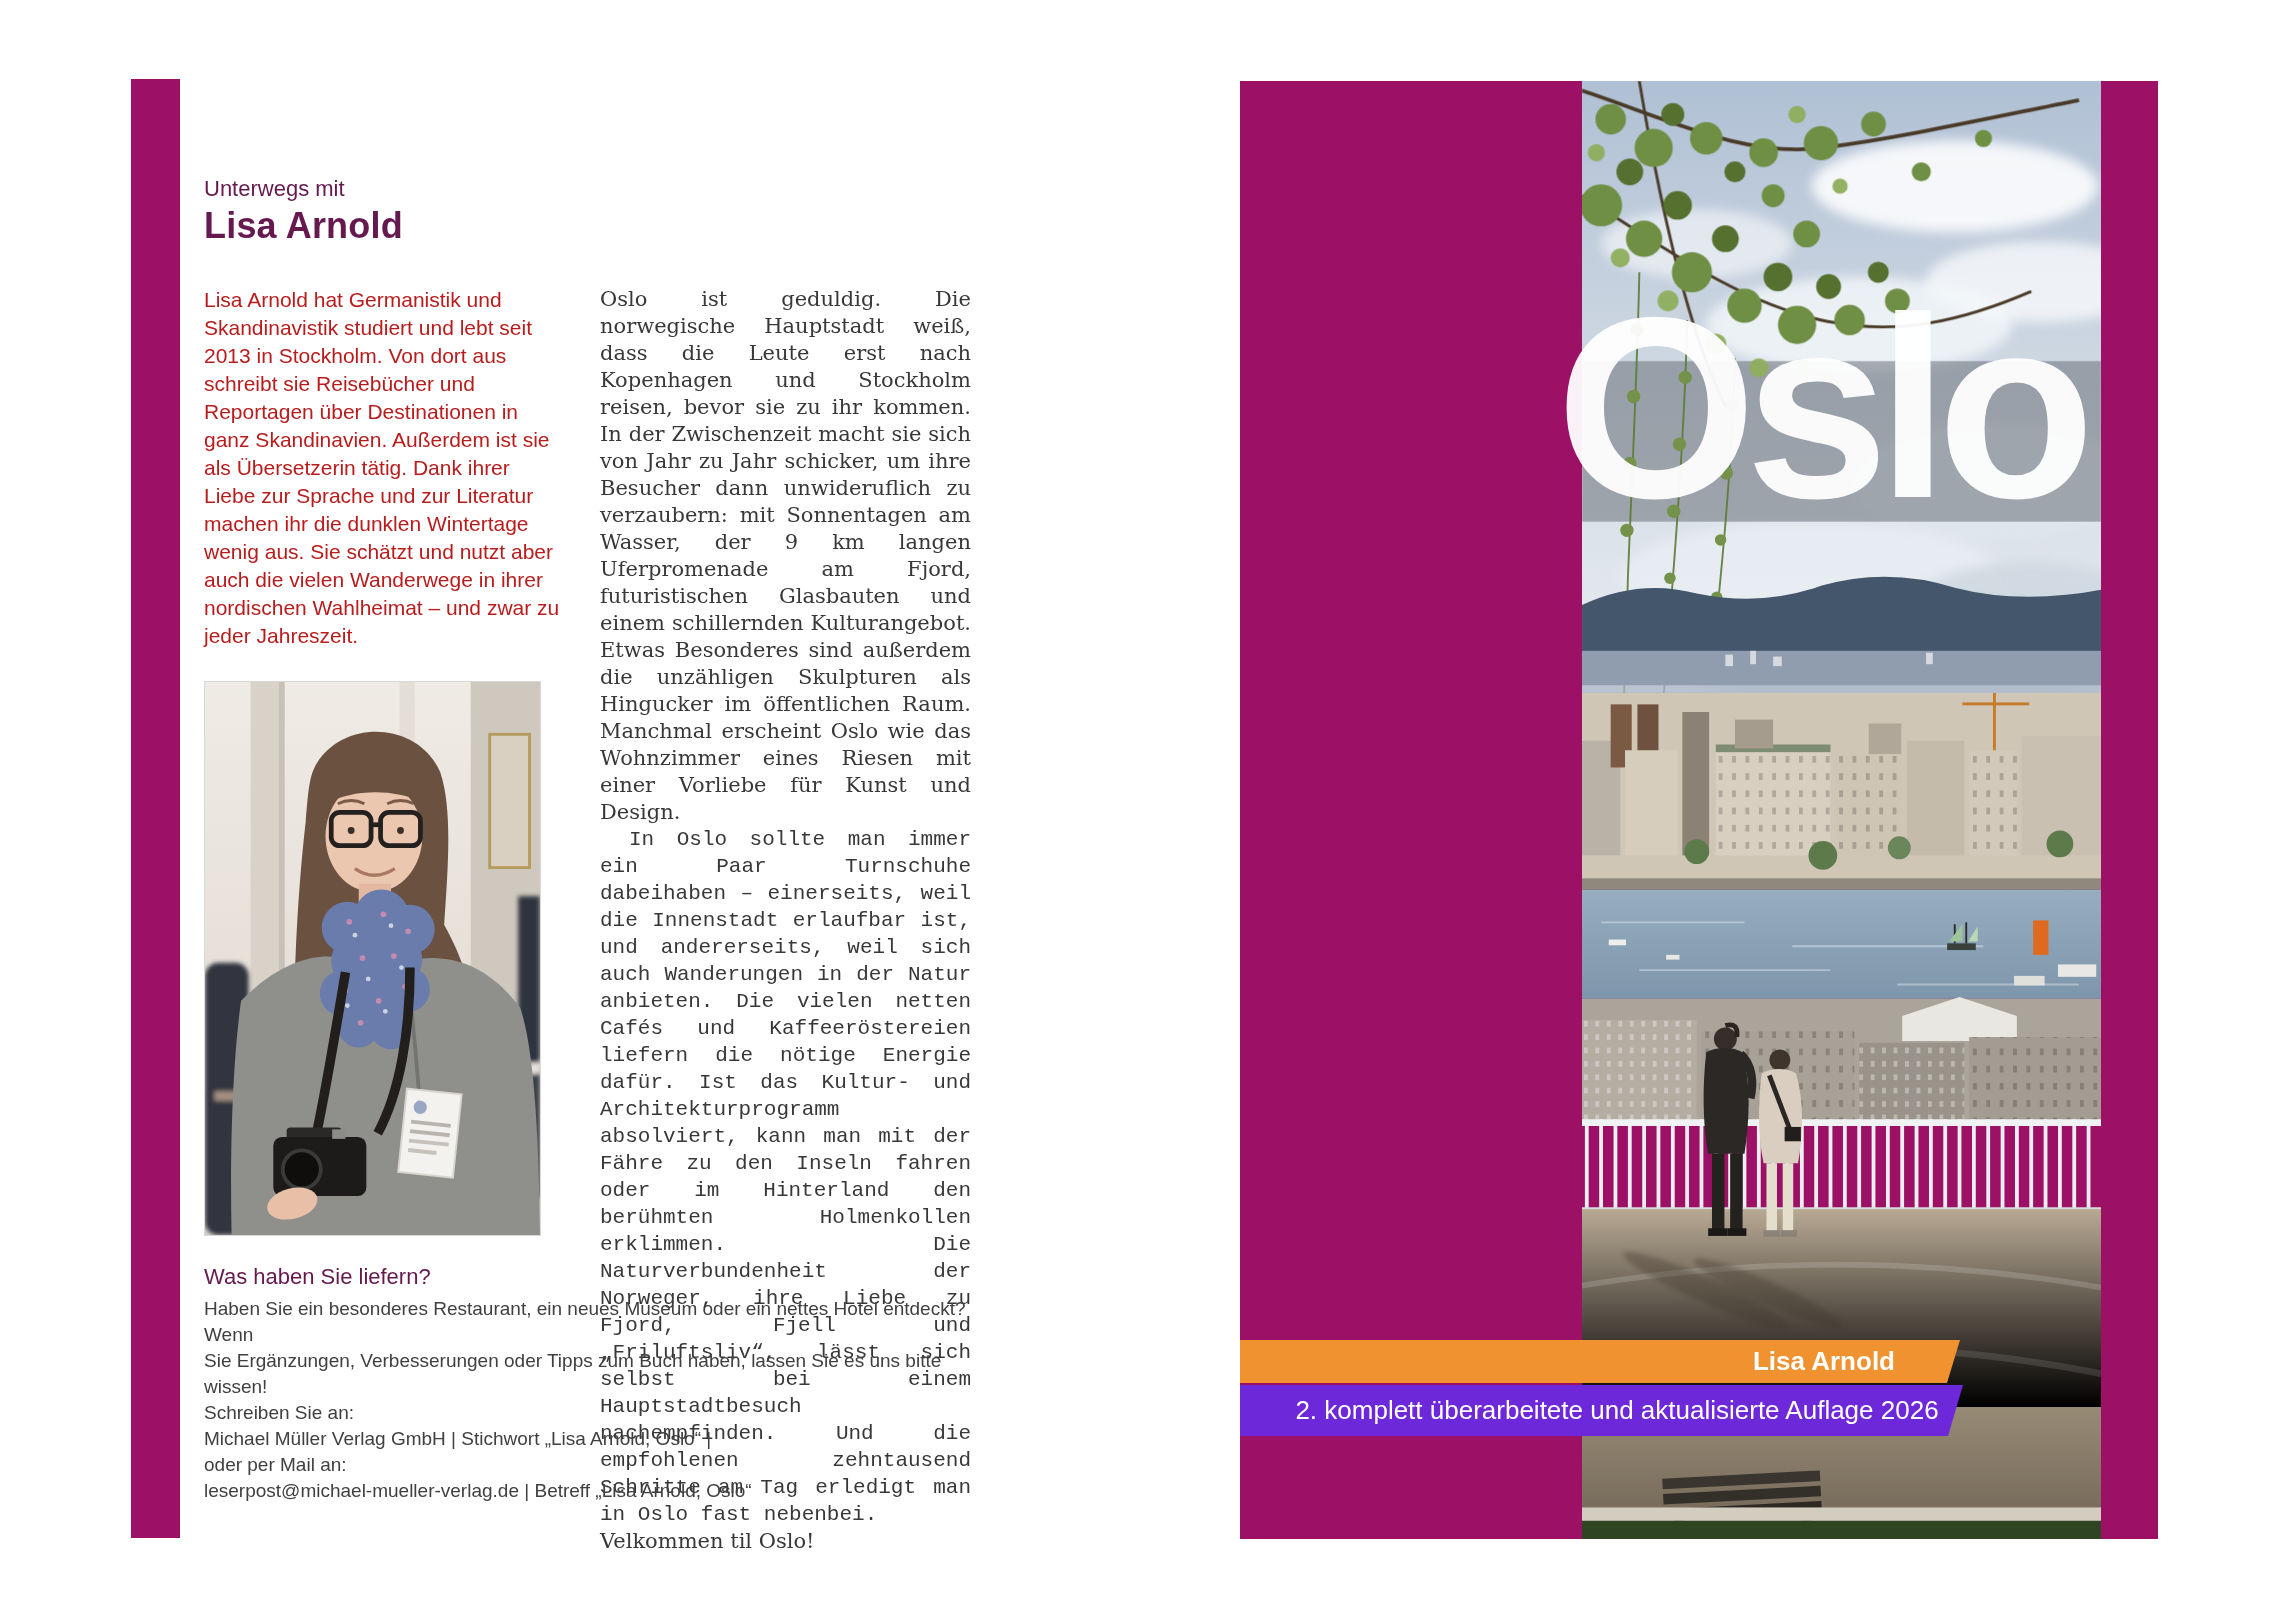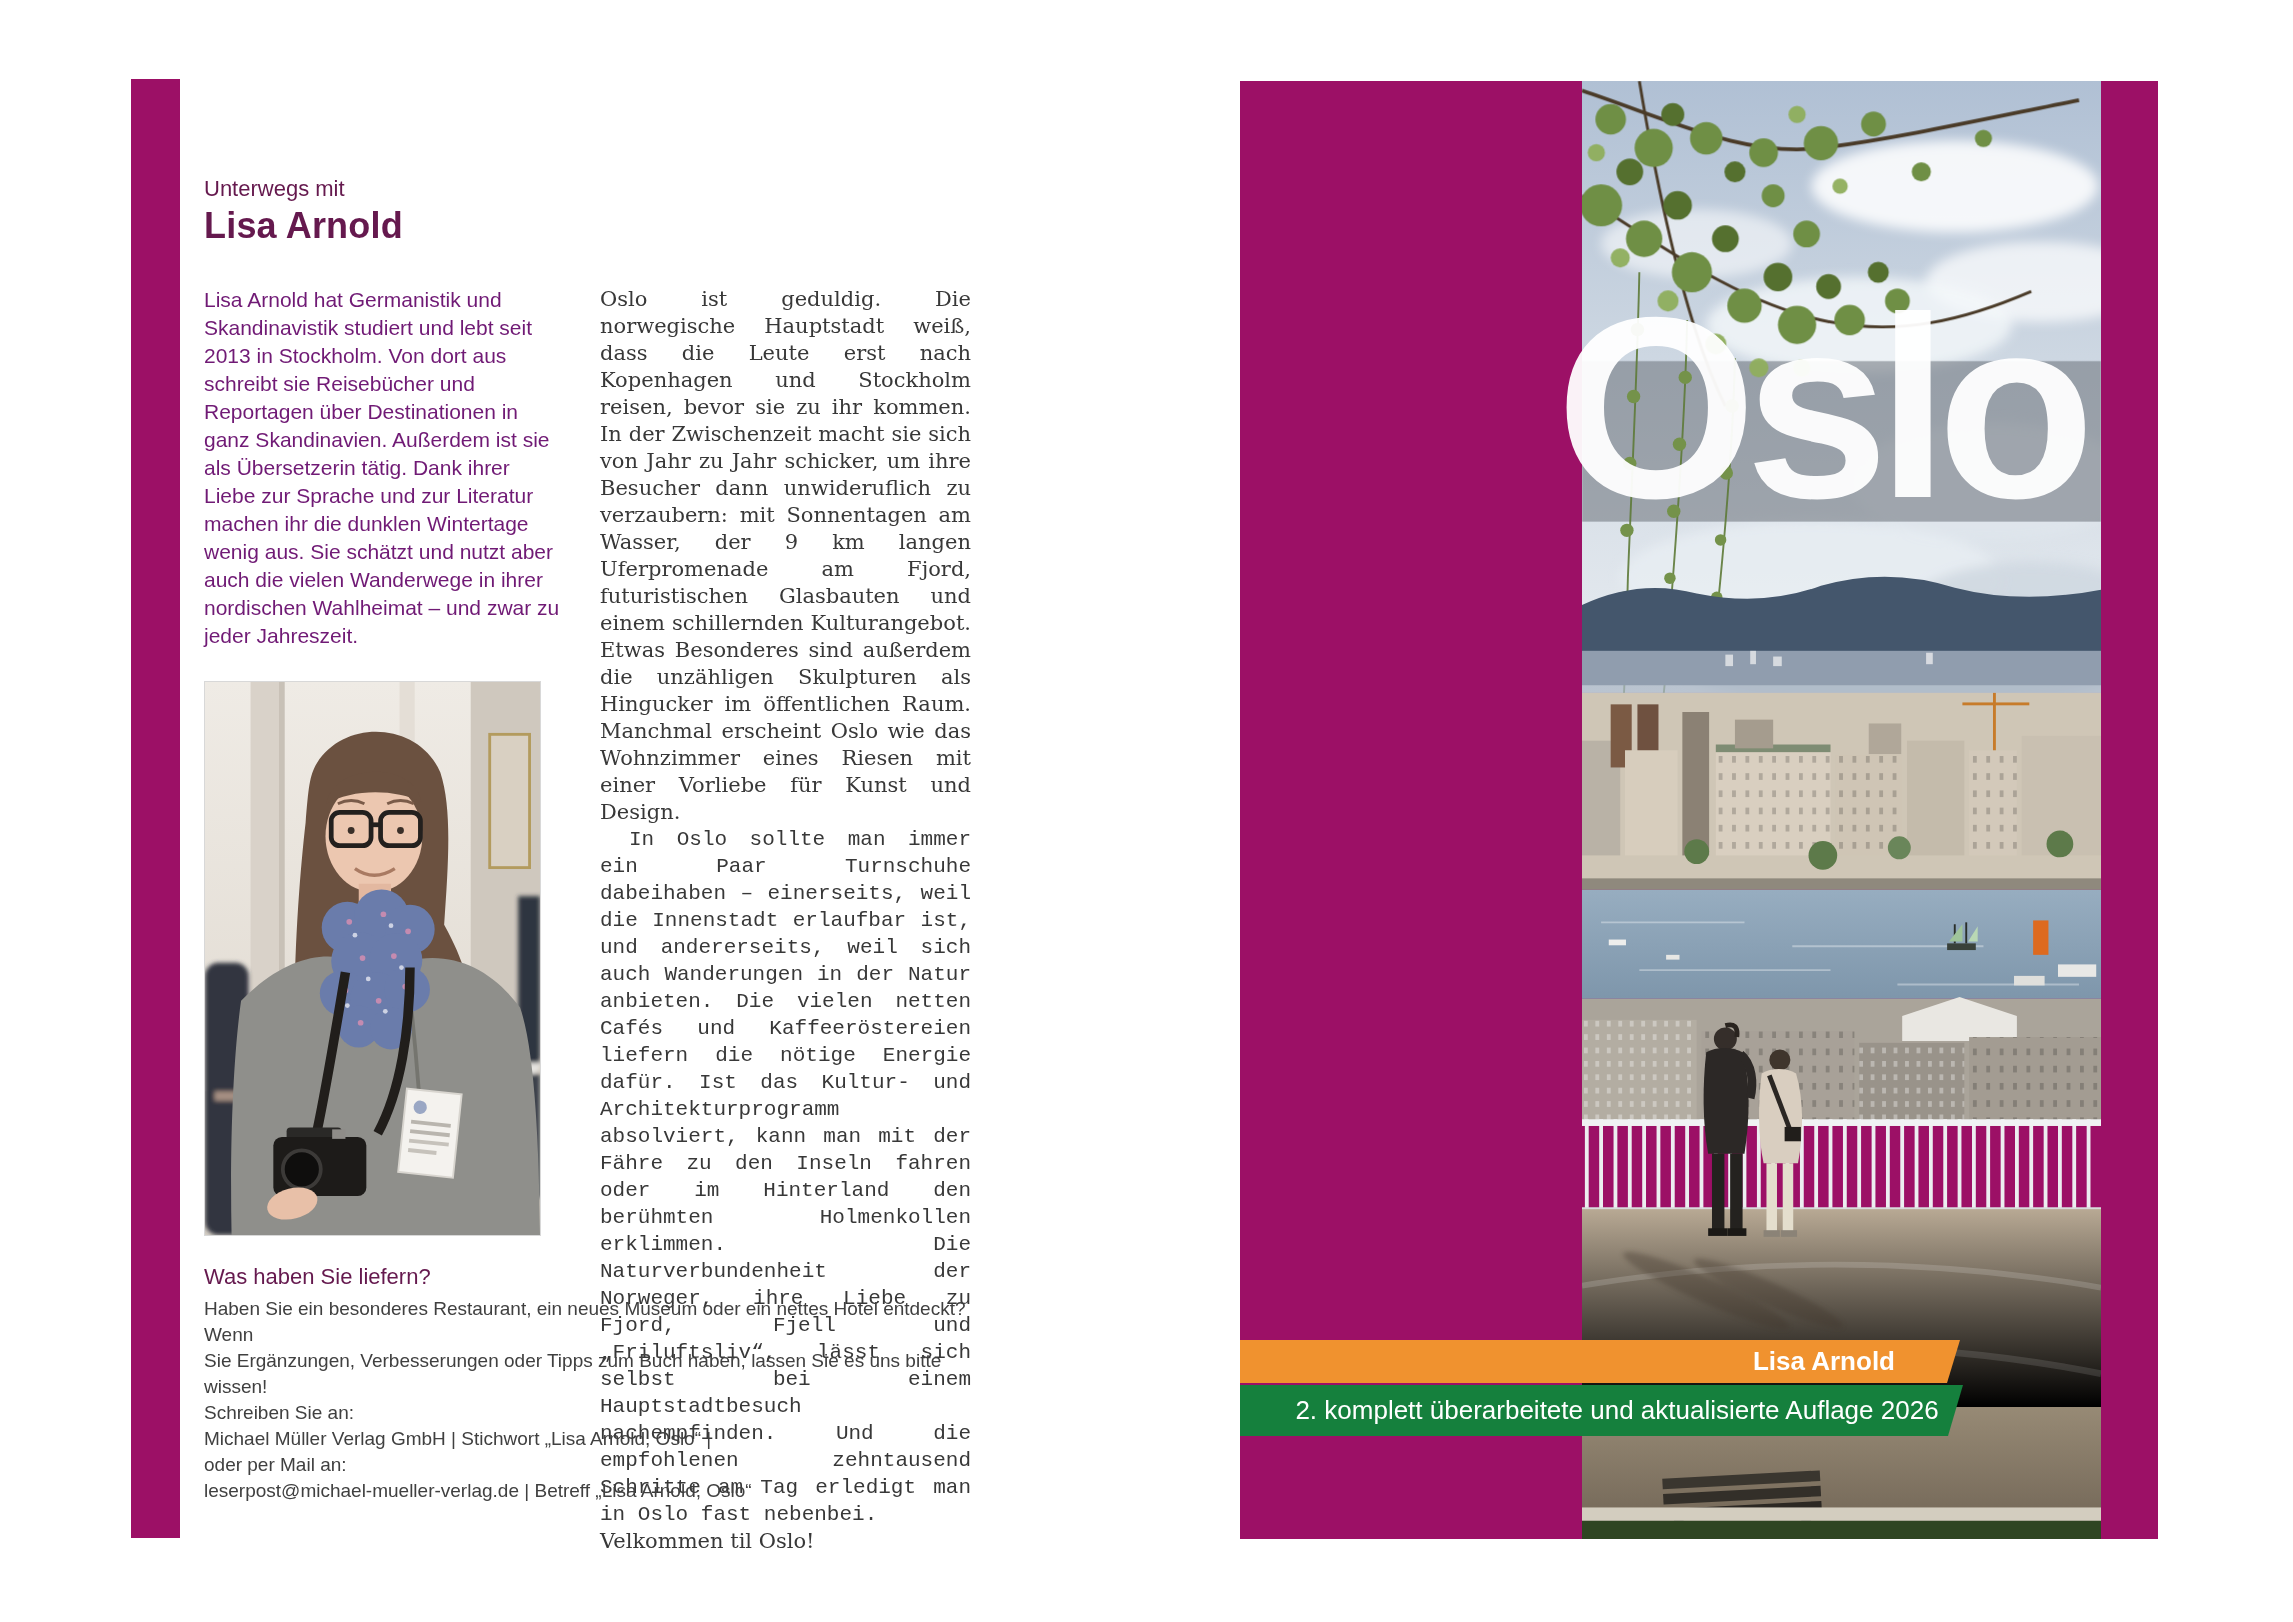--- a/index.html
+++ b/index.html
@@ -4,21 +4,21 @@
 <style>
   html,body{margin:0;padding:0;background:#ffffff;}
   #canvas{position:relative;width:2293px;height:1622px;background:#ffffff;overflow:hidden;
           font-family:"Liberation Sans",sans-serif;}
   .abs{position:absolute;}
 
   
   #left-bar{left:131px;top:79px;width:49px;height:1459px;background:#9C1066;}
   #kicker{left:204px;top:176px;font-size:22px;color:#65194E;}
   #author-name{left:204px;top:205px;font-size:36px;font-weight:bold;color:#65194E;letter-spacing:0.2px;}
-  #bio{left:204px;top:286px;width:356px;font-size:21px;line-height:28px;color:#701a75;}
+  #bio{left:204px;top:286px;width:356px;font-size:21px;line-height:28px;color:#b91c1c;}
   #portrait{left:204px;top:681px;width:337px;height:555px;border:1px solid #d8d8d8;box-sizing:border-box;background:#ece8e2;}
   #portrait svg{display:block;width:100%;height:100%;}
   #feedback-heading{left:204px;top:1264px;font-size:22px;color:#65194E;}
   #feedback-block{left:204px;top:1296px;width:793px;font-size:19px;line-height:26px;color:#404040;}
 
   
   #intro-column{left:600px;top:286px;width:371px;font-family:"DejaVu Serif","Liberation Serif",serif;
                 font-size:21px;line-height:27px;color:#383838;text-align:justify;}
   #intro-column p{margin:0;hyphens:auto;-webkit-hyphens:auto;}
   #intro-p2{text-indent:29px;font-family:Liberation Mono, monospace;}
@@ -28,21 +28,21 @@
   #right-page{left:1240px;top:81px;width:918px;height:1458px;background:#9C1066;}
   #cover-photo{left:1582px;top:81px;width:519px;height:1458px;overflow:hidden;}
   #cover-photo svg{display:block;width:100%;height:100%;}
   #cover-title{left:1556px;top:279px;width:612px;font-size:258px;line-height:258px;font-weight:bold;
                color:rgba(255,255,255,.95);letter-spacing:-11.5px;}
   #author-banner{left:1240px;top:1340px;width:724px;height:43px;background:#F0922F;
                  clip-path:polygon(0 0,720px 0,707px 43px,0 43px);
                  color:#ffffff;font-size:26px;font-weight:600;line-height:43px;text-align:right;
                  padding-right:0;box-sizing:border-box;}
   #author-banner span{margin-right:69px;}
-  #edition-banner{left:1240px;top:1385px;width:725px;height:51px;background:#15803d;
+  #edition-banner{left:1240px;top:1385px;width:725px;height:51px;background:#6d28d9;
                   clip-path:polygon(0 0,723px 0,708px 51px,0 51px);
                   color:#ffffff;font-size:26px;line-height:51px;text-align:center;}
   #edition-banner span{margin-left:29px;}
 </style>
 </head>
 <body>
 
 <div id="canvas">
 
   <div class="abs" id="left-bar"></div>

